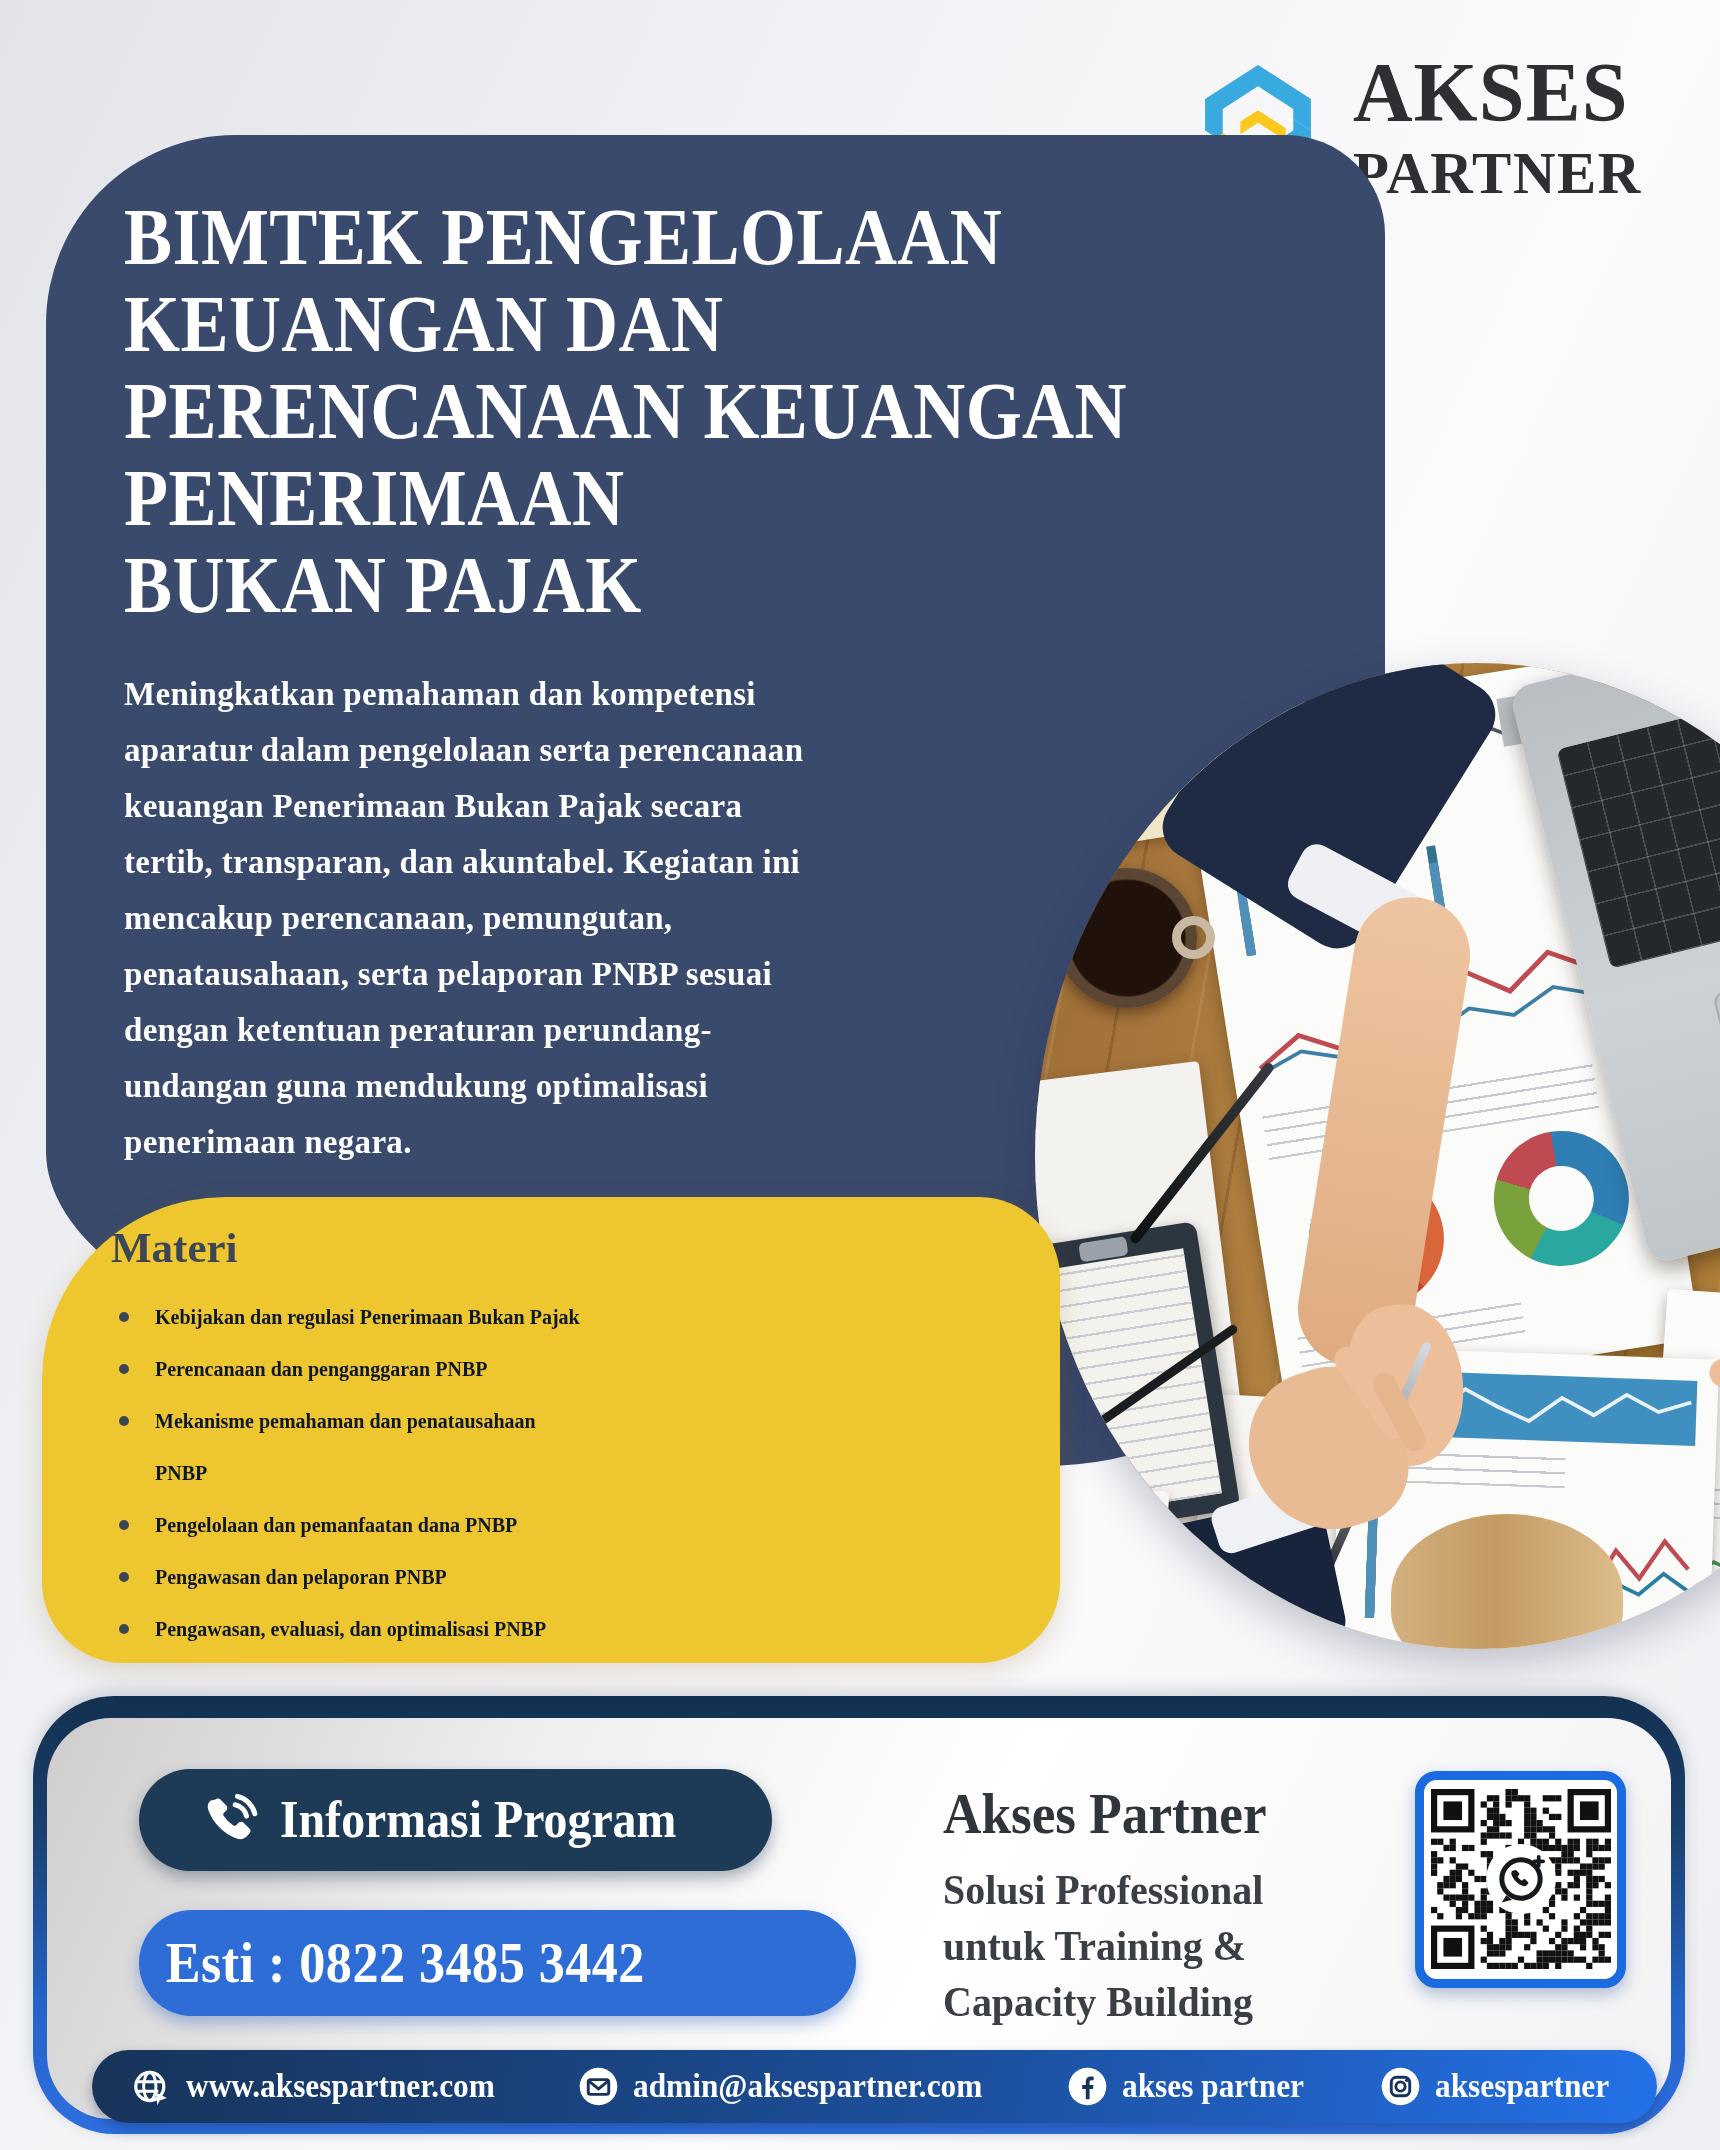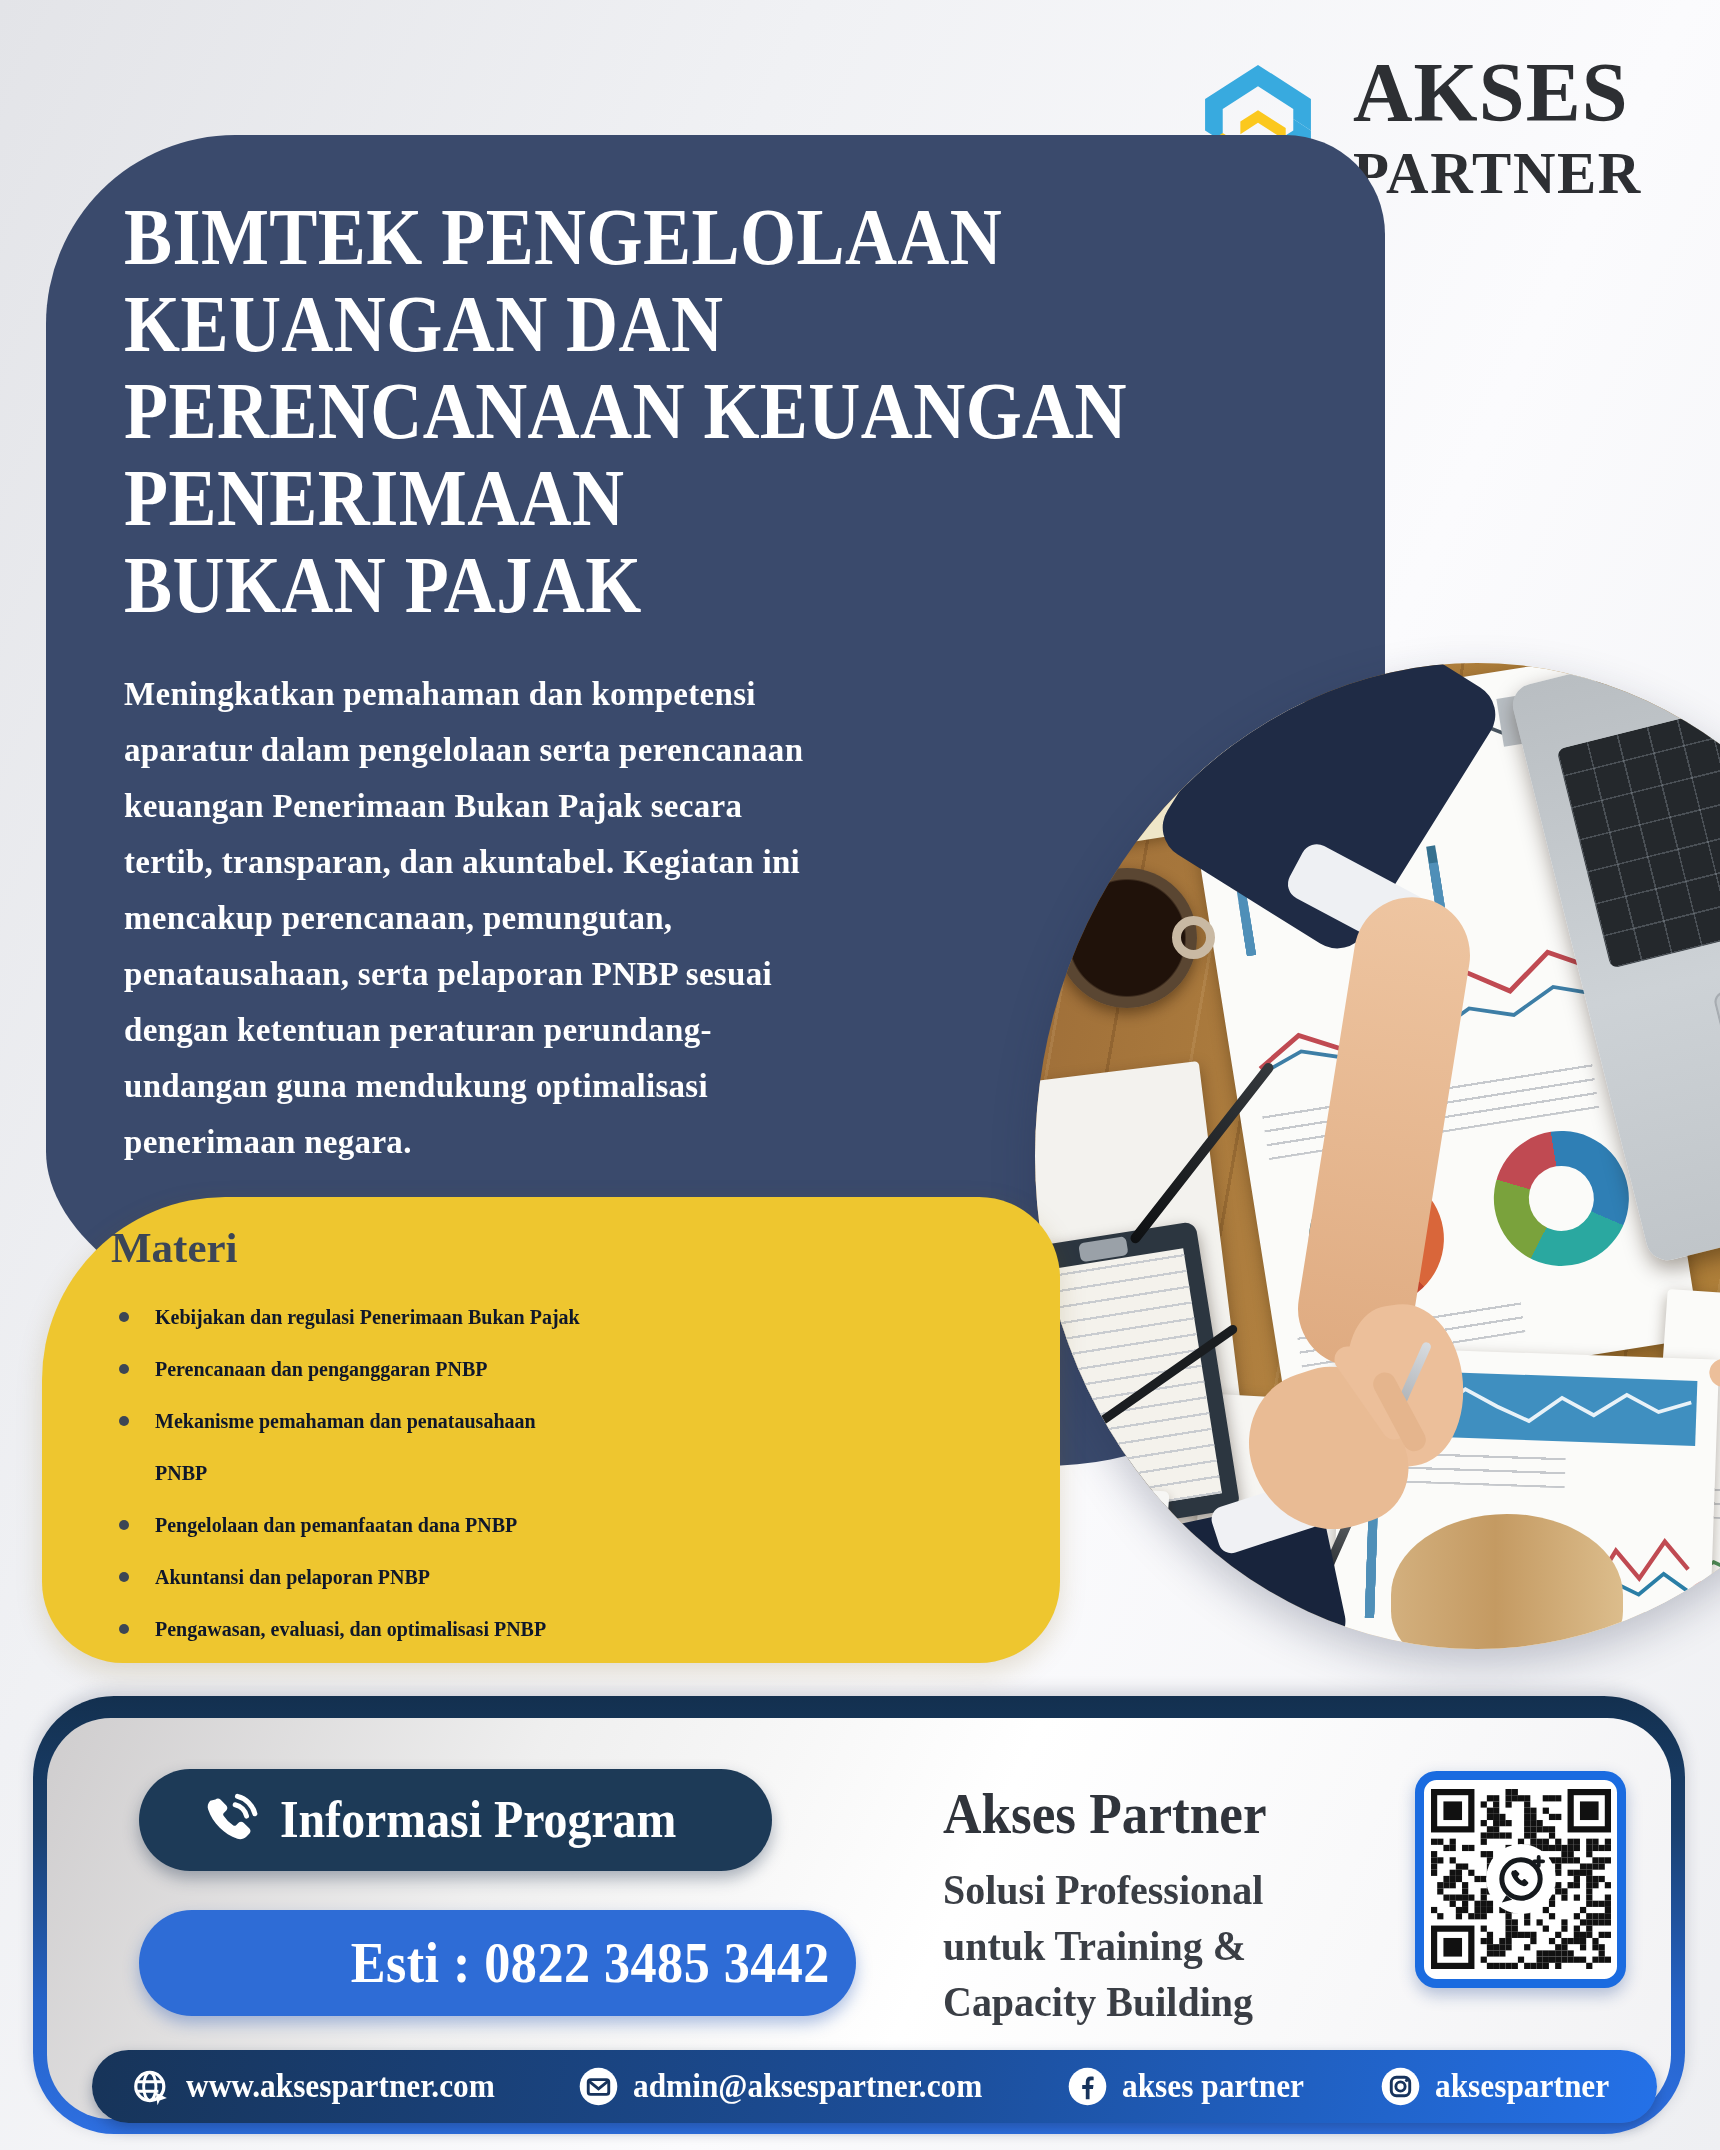--- a/index.html
+++ b/index.html
@@ -94,21 +94,21 @@
   .card{position:absolute;left:33px;top:1696px;width:1652px;height:438px;border-radius:81px;z-index:4;
         background:linear-gradient(180deg,#13304f 0%,#1a406e 30%,#2563c8 70%,#2e6fe0 100%);
         box-shadow:0 -4.3px 16px rgba(30,40,70,.18);}
   .card-inner{position:absolute;left:14px;right:14px;top:21.6px;bottom:15px;border-radius:64px;
         background:linear-gradient(115deg,#cfcdce 0%,#efefef 28%,#ffffff 55%,#f2f2f4 100%);}
   .info-pill{position:absolute;left:92px;top:51px;width:633px;height:102px;border-radius:52px;background:var(--navy-deep);
         display:flex;align-items:center;justify-content:center;gap:21.6px;box-shadow:0 7.5px 16px rgba(20,40,70,.35);cursor:pointer;}
   .info-pill svg{width:59px;height:59px;flex:0 0 auto;}
   .info-label{font-size:52px;font-weight:bold;color:#fff;transform:scaleX(.92);transform-origin:left;white-space:nowrap;}
   .esti-pill{position:absolute;left:92px;top:192px;width:717px;height:106px;border-radius:53px;background:var(--blue-accent);
-        display:flex;align-items:center;justify-content:flex-end;box-shadow:0 7.5px 16px rgba(30,80,180,.35);cursor:pointer;}
+        display:flex;align-items:center;justify-content:flex-start;box-shadow:0 7.5px 16px rgba(30,80,180,.35);cursor:pointer;}
   .esti-text{font-size:58px;font-weight:bold;color:#fff;transform:scaleX(.9);white-space:nowrap;letter-spacing:0.5px;}
   .company-name{position:absolute;left:896px;top:64px;font-size:56px;font-weight:bold;color:#30343b;transform:scaleX(.95);transform-origin:left;}
   .company-tagline{position:absolute;left:896px;top:144px;}
   .tagline-line{font-size:43px;font-weight:bold;color:#3a3e45;line-height:56px;transform:scaleX(.93);transform-origin:left;white-space:nowrap;}
   .qr{position:absolute;left:1368px;top:53px;width:211px;height:217px;background:#ffffff;border:9.7px solid var(--qr-border);
       border-radius:21.6px;box-shadow:0 6.5px 16px rgba(20,60,140,.3);}
   .qr svg{position:absolute;inset:6.5px;width:calc(100% - 13px);height:calc(100% - 13px);}
   .qr .wa{position:absolute;left:50%;top:50%;width:59px;height:59px;transform:translate(-50%,-50%);background:#fff;
       border-radius:50%;box-shadow:0 0 0 5.4px #fff;}
   .footer-bar{position:absolute;left:45px;top:332px;width:1565px;height:73px;border-radius:38px;
@@ -275,21 +275,21 @@
   </div>
 
   <div class="materi">
     <div class="materi-heading">Materi</div>
     <ul class="materi-list">
       <li>Kebijakan dan regulasi Penerimaan Bukan Pajak</li>
       <li>Perencanaan dan penganggaran PNBP</li>
       <li>Mekanisme pemahaman dan penatausahaan
 PNBP</li>
       <li>Pengelolaan dan pemanfaatan dana PNBP</li>
-      <li>Akuntansi dan pelaporan PNBP</li>
+      <li>Pengawasan dan pelaporan PNBP</li>
       <li>Pengawasan, evaluasi, dan optimalisasi PNBP</li>
     </ul>
   </div>
 
   <div class="card">
     <div class="card-inner">
 
       <div class="info-pill">
         <svg viewBox="0 0 26 24">
           <path fill="#fff" d="M6.8 3.2c.6-.6 1.6-.6 2.2 0l2.6 2.6c.6.6.6 1.6 0 2.2l-1.1 1.1c-.3.3-.4.8-.1 1.2a14.5 14.5 0 0 0 4.3 4.3c.4.2.9.2 1.2-.1l1.1-1.1c.6-.6 1.6-.6 2.2 0l2.6 2.6c.6.6.6 1.6 0 2.2l-1.4 1.4c-1 1-2.5 1.4-3.9.9-3-1-5.7-2.8-7.9-5s-4-4.9-5-7.9c-.5-1.4-.1-2.9.9-3.9z"></path>

